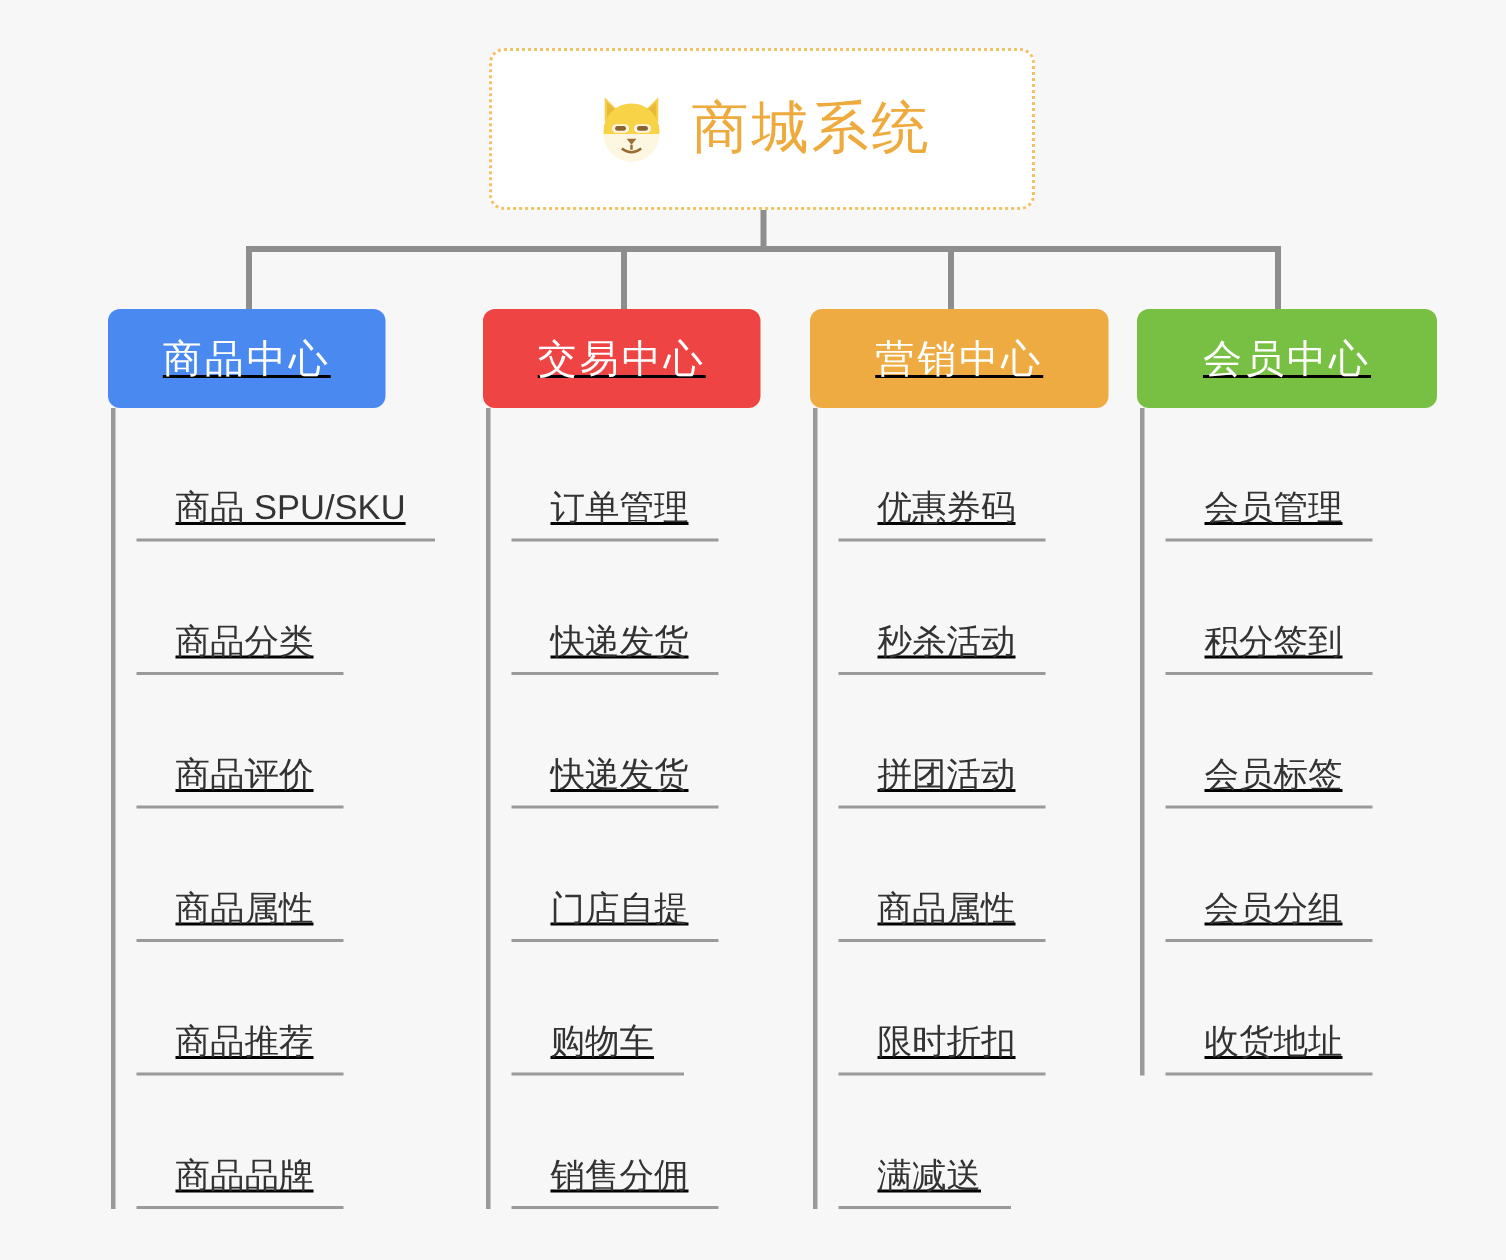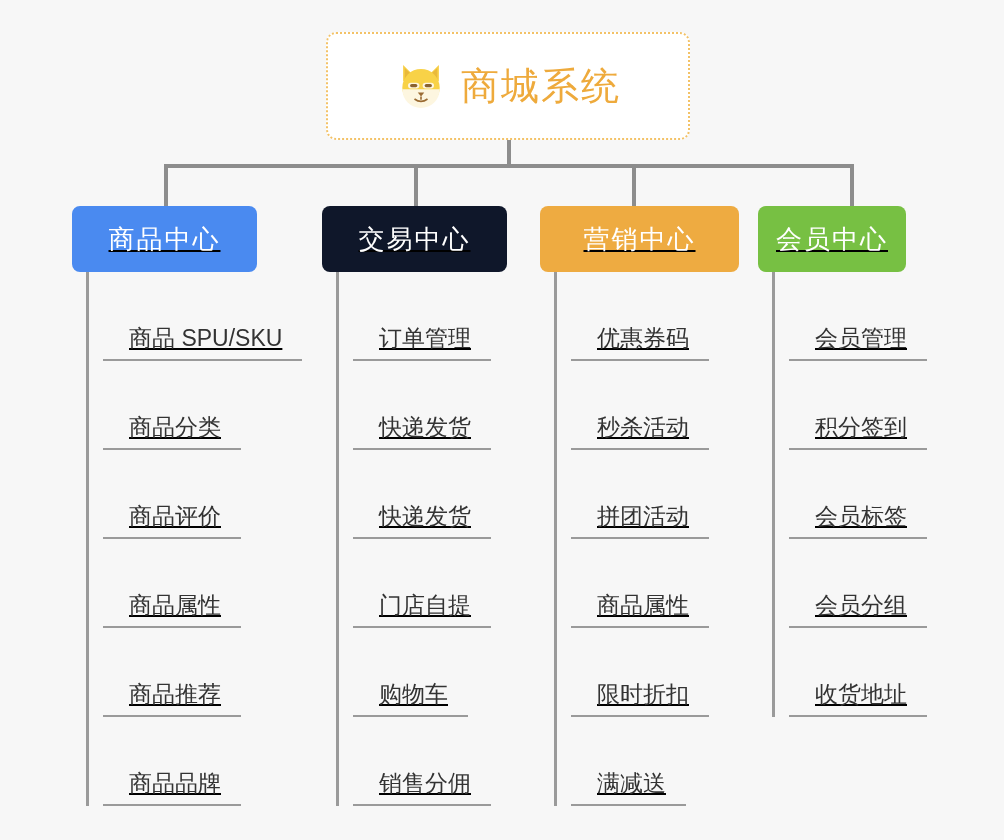--- a/index.html
+++ b/index.html
@@ -86,29 +86,29 @@
     align-items: center;
     justify-content: center;
     color: #ffffff;
     font-size: 26px;
     letter-spacing: 2px;
     white-space: nowrap;
   }
   .col-1 .cat-box { width: 185px; }
   .col-2 .cat-box { width: 185px; }
   .col-3 .cat-box { width: 199px; }
-  .col-4 .cat-box { width: 148px; }
+  .col-4 .cat-box { width: 200px; }
 
   
   .leaf-list {
     position: relative;
     margin-top: 0;
     padding-left: 14px;
     border-left: 3px solid #9a9a9a;
-    margin-left: 14px;
+    margin-left: 2px;
   }
   .leaf-item {
     height: 89px;
     display: flex;
     align-items: flex-end;
     box-sizing: border-box;
   }
   .leaf-inner {
     position: relative;
     padding: 0 0 8px 26px;
@@ -173,21 +173,21 @@
       <div class="leaf-item">
           <span class="leaf-inner">商品推荐</span>
         </div>
       <div class="leaf-item">
           <span class="leaf-inner">商品品牌</span>
         </div>
     </div>
   </div>
 
   <div class="column col-2">
-    <div class="cat-box" style="background:#0f172a">
+    <div class="cat-box" style="background:#ef4444">
       <span>交易中心</span>
     </div>
     <div class="leaf-list">
       <div class="leaf-item">
           <span class="leaf-inner">订单管理</span>
         </div>
       <div class="leaf-item">
           <span class="leaf-inner">快递发货</span>
         </div>
       <div class="leaf-item">

